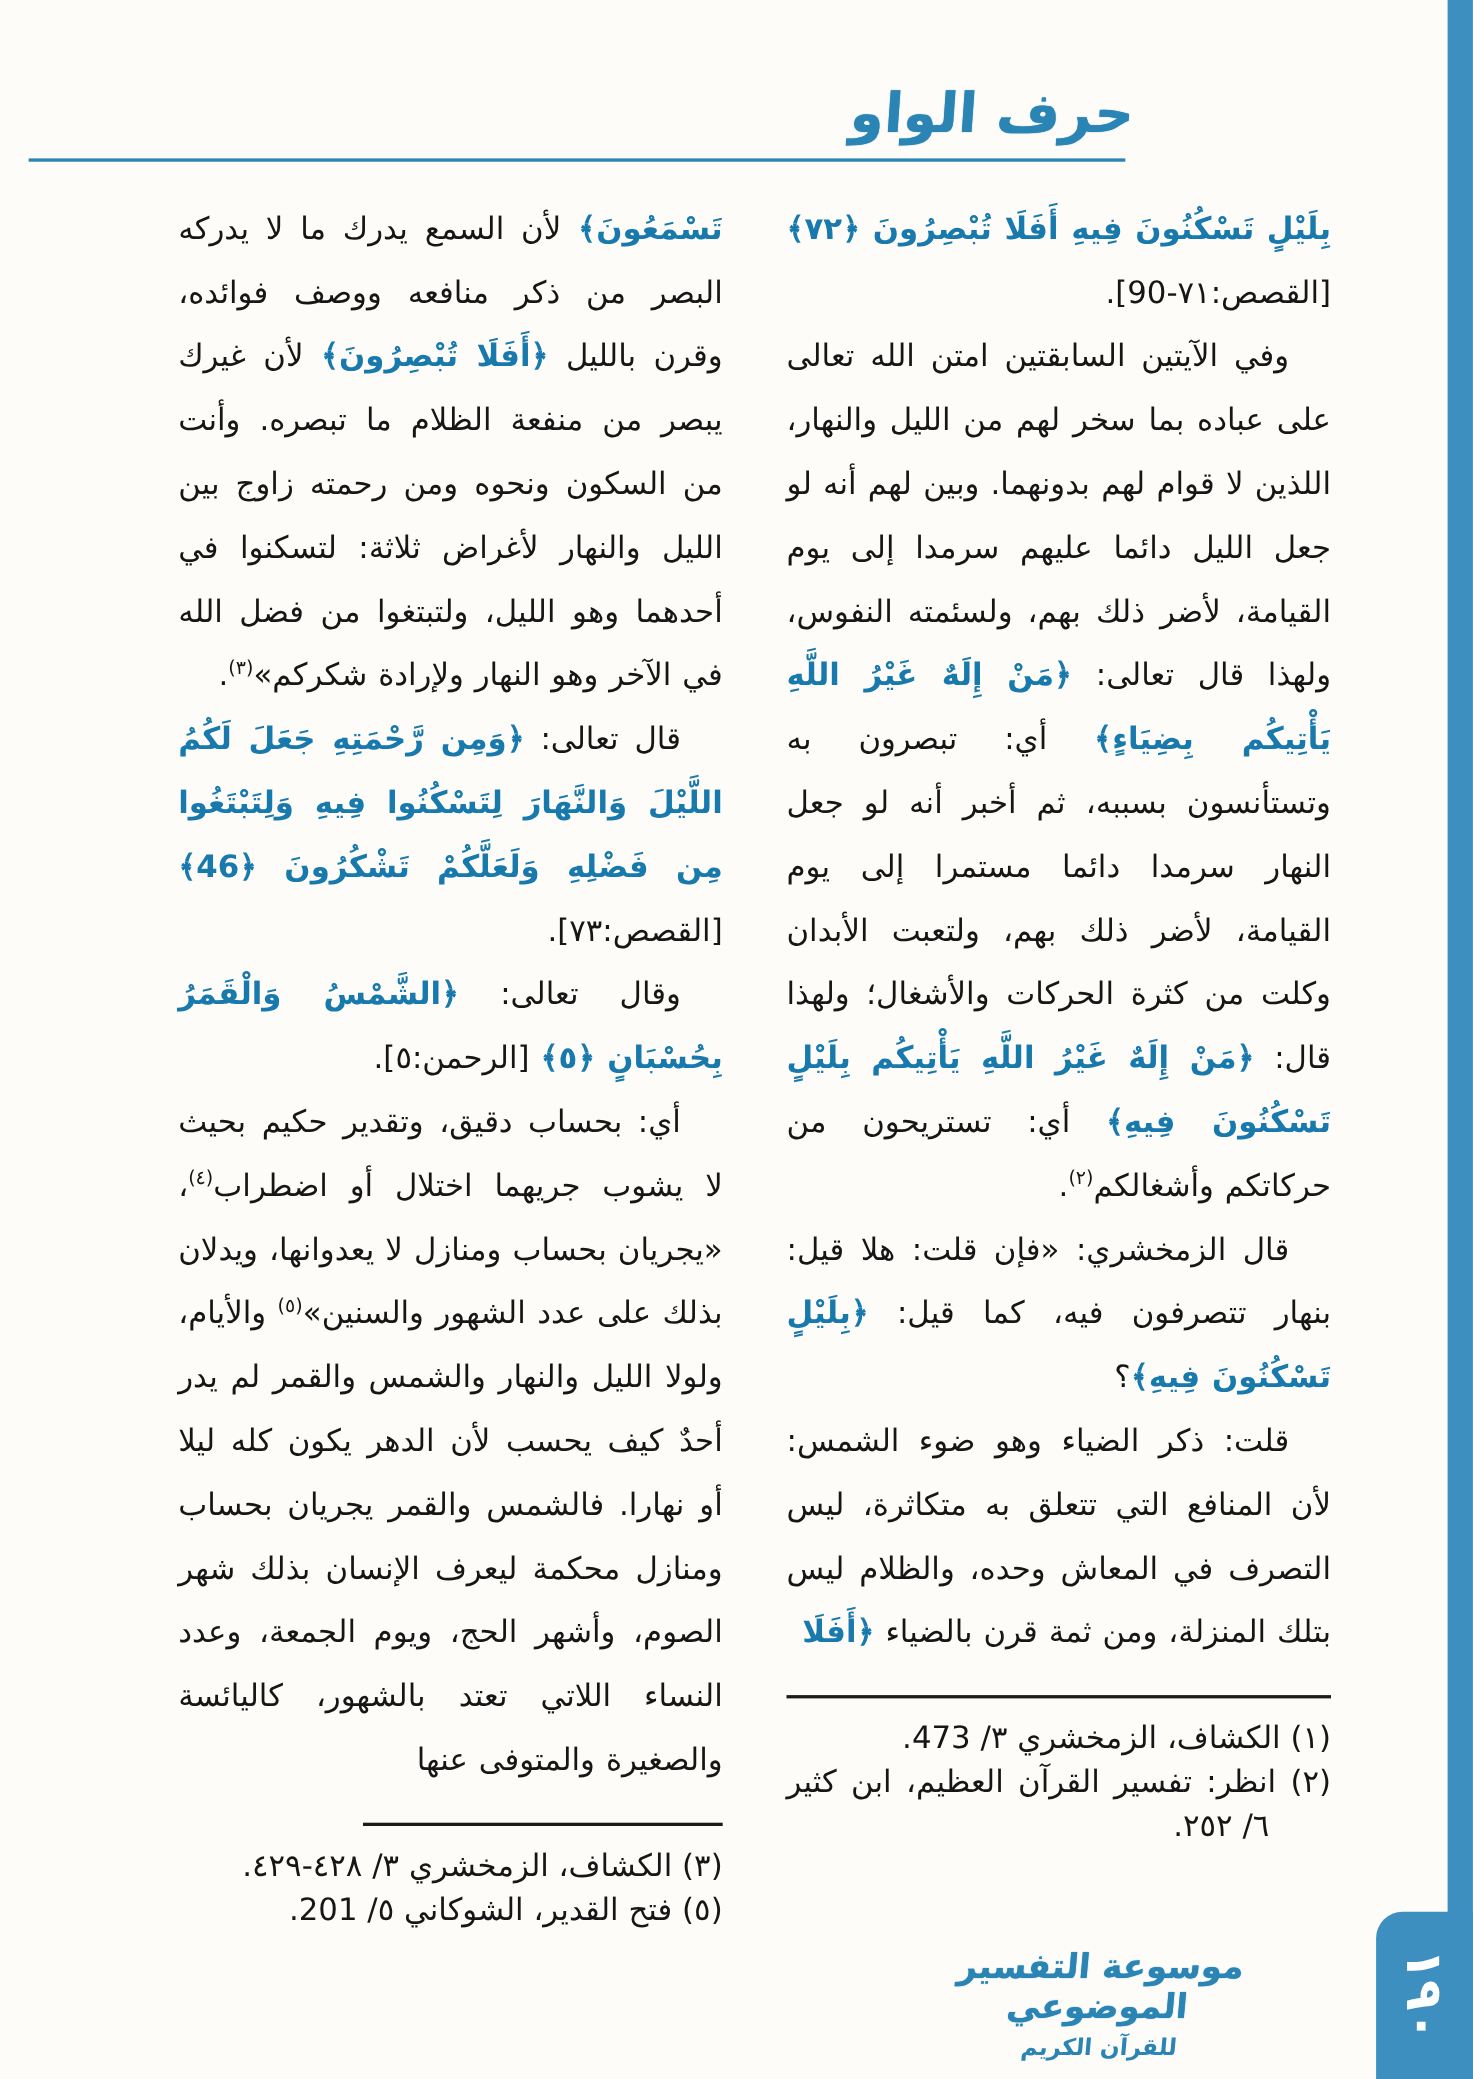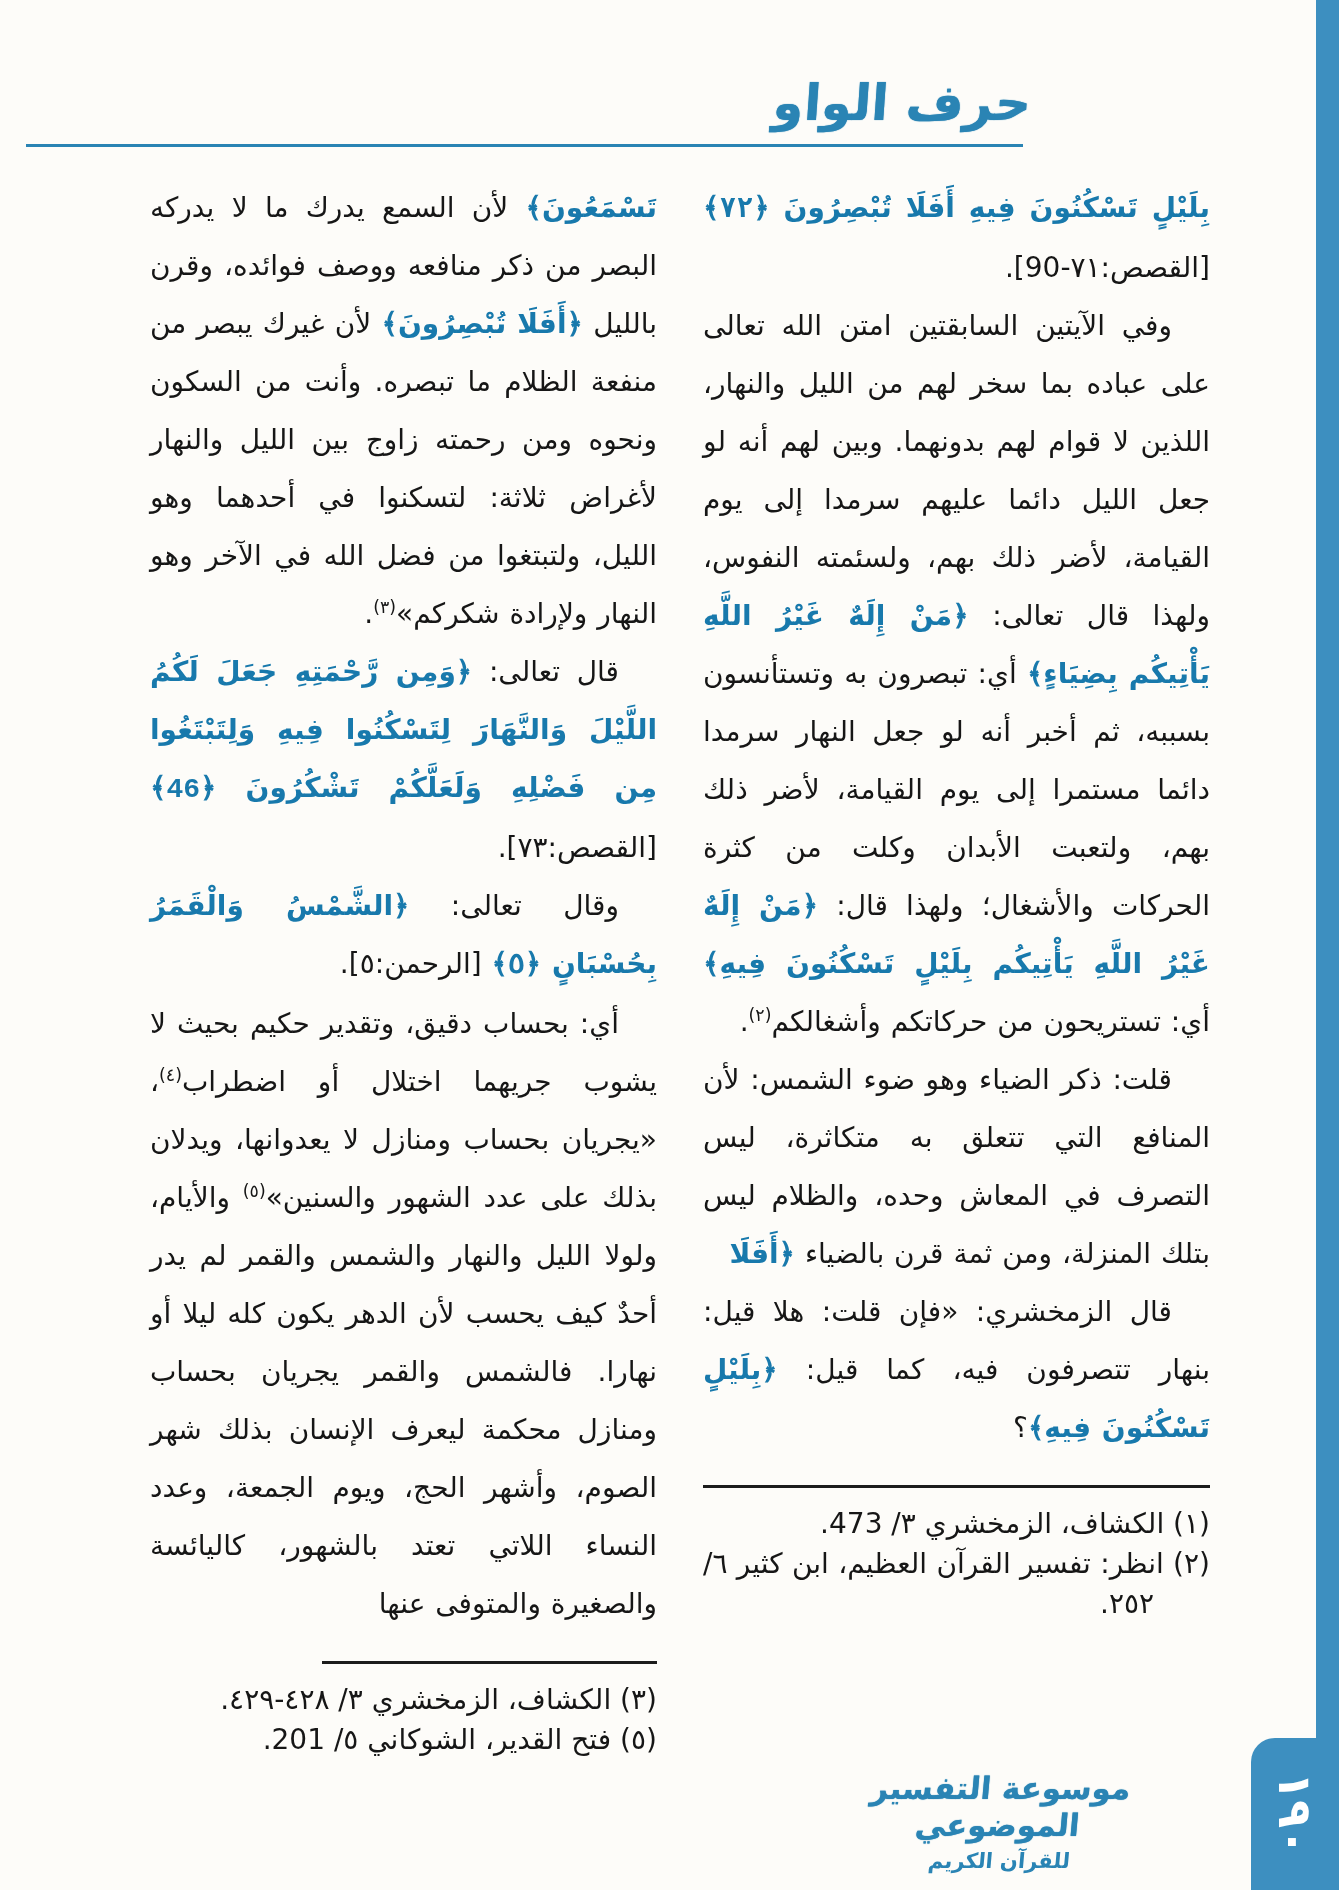--- a/index.html
+++ b/index.html
@@ -52,33 +52,33 @@
   .header-rule{
     margin:12px 8px 0 26px;
     border-top:3px solid var(--header);
   }
   
   .columns{
     display:flex; gap:46px;
     padding:32px 129px 0 150px;
     align-items:flex-start;
   }
-  .column{ flex:1; min-width:0; }
+  .column{ flex:1; min-width:0;margin-left:12px; }
   .para{
     margin:0;
     font-size:28px;
     line-height:58px;
     text-align:justify;
     word-spacing:1px;
   }
   .para.indent{ text-indent:38px; }
   .para.fill{ text-align-last:justify; }
   .seg-body{ color:var(--ink); }
   .seg-quran{ color:var(--quran); font-weight:bold; }
-  .seg-ayah{ color:var(--quran); font-weight:bold;font-family:Liberation Mono, monospace; }
+  .seg-ayah{ color:var(--quran); font-weight:bold; }
   .seg-ref{ color:var(--ink); }
   .seg-fnref{
     font-size:0.62em;
     vertical-align:super;
     line-height:0;
   }
   
   .fsep{
     border-top:3px solid #1c1c1c;
     margin:28px 0 16px;
@@ -128,22 +128,22 @@
     <div class="header-rule"></div>
   </header>
 
   <main class="columns">
 
     <section class="column" data-col="right">
       <div class="paras">
           <p class="para fill"><span class="seg-quran">بِلَيْلٍ تَسْكُنُونَ فِيهِ أَفَلَا تُبْصِرُونَ </span><span class="seg-ayah">﴿٧٢﴾</span></p>
           <p class="para"><span class="seg-ref">[القصص:٧١-90].</span></p>
           <p class="para indent"><span class="seg-body">وفي الآيتين السابقتين امتن الله تعالى على عباده بما سخر لهم من الليل والنهار، اللذين لا قوام لهم بدونهما. وبين لهم أنه لو جعل الليل دائما عليهم سرمدا إلى يوم القيامة، لأضر ذلك بهم، ولسئمته النفوس، ولهذا قال تعالى: </span><span class="seg-quran">﴿مَنْ إِلَهٌ غَيْرُ اللَّهِ يَأْتِيكُم بِضِيَاءٍ﴾</span><span class="seg-body"> أي: تبصرون به وتستأنسون بسببه، ثم أخبر أنه لو جعل النهار سرمدا دائما مستمرا إلى يوم القيامة، لأضر ذلك بهم، ولتعبت الأبدان وكلت من كثرة الحركات والأشغال؛ ولهذا قال: </span><span class="seg-quran">﴿مَنْ إِلَهٌ غَيْرُ اللَّهِ يَأْتِيكُم بِلَيْلٍ تَسْكُنُونَ فِيهِ﴾</span><span class="seg-body"> أي: تستريحون من حركاتكم وأشغالكم</span><span class="seg-fnref">(٢)</span><span class="seg-body">.</span></p>
+          <p class="para indent"><span class="seg-body">قال الزمخشري: «فإن قلت: هلا قيل: بنهار تتصرفون فيه، كما قيل: </span><span class="seg-quran">﴿بِلَيْلٍ تَسْكُنُونَ فِيهِ﴾</span><span class="seg-body">؟</span></p>
           <p class="para indent"><span class="seg-body">قلت: ذكر الضياء وهو ضوء الشمس: لأن المنافع التي تتعلق به متكاثرة، ليس التصرف في المعاش وحده، والظلام ليس بتلك المنزلة، ومن ثمة قرن بالضياء </span><span class="seg-quran">﴿أَفَلَا</span></p>
-          <p class="para indent"><span class="seg-body">قال الزمخشري: «فإن قلت: هلا قيل: بنهار تتصرفون فيه، كما قيل: </span><span class="seg-quran">﴿بِلَيْلٍ تَسْكُنُونَ فِيهِ﴾</span><span class="seg-body">؟</span></p>
         </div>
       <div class="fsep"></div>
       <div class="notes">
           <div class="footnote"><span class="fn-marker">(١) </span><span class="fn-text">الكشاف، الزمخشري ٣/ 473.</span></div>
           <div class="footnote"><span class="fn-marker">(٢) </span><span class="fn-text">انظر: تفسير القرآن العظيم، ابن كثير ٦/ ٢٥٢.</span></div>
         </div>
     </section>
 
     <section class="column" data-col="left">
       <div class="paras">

